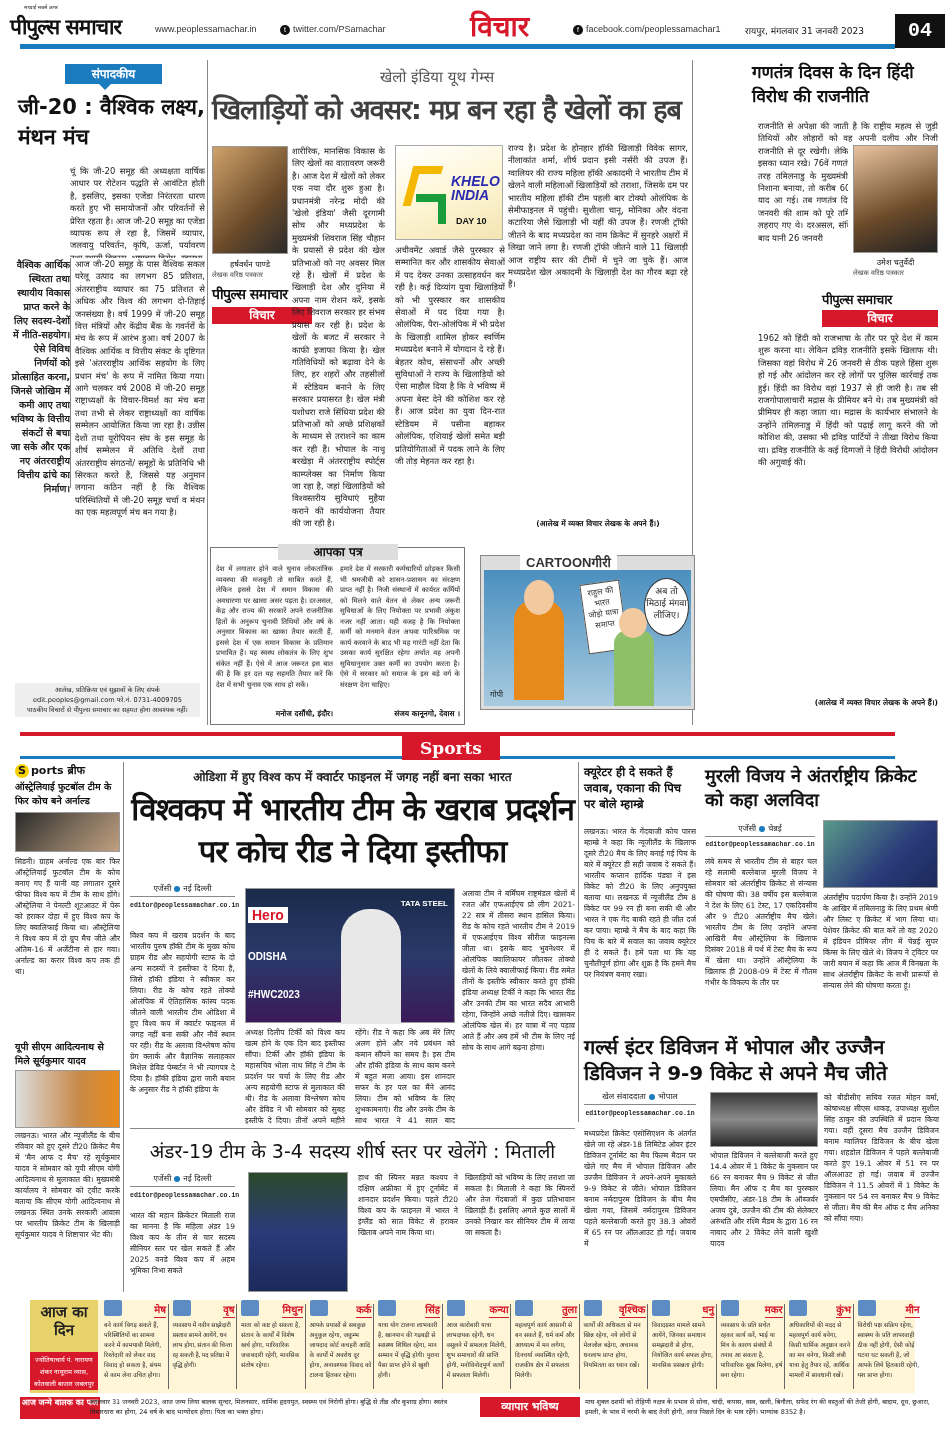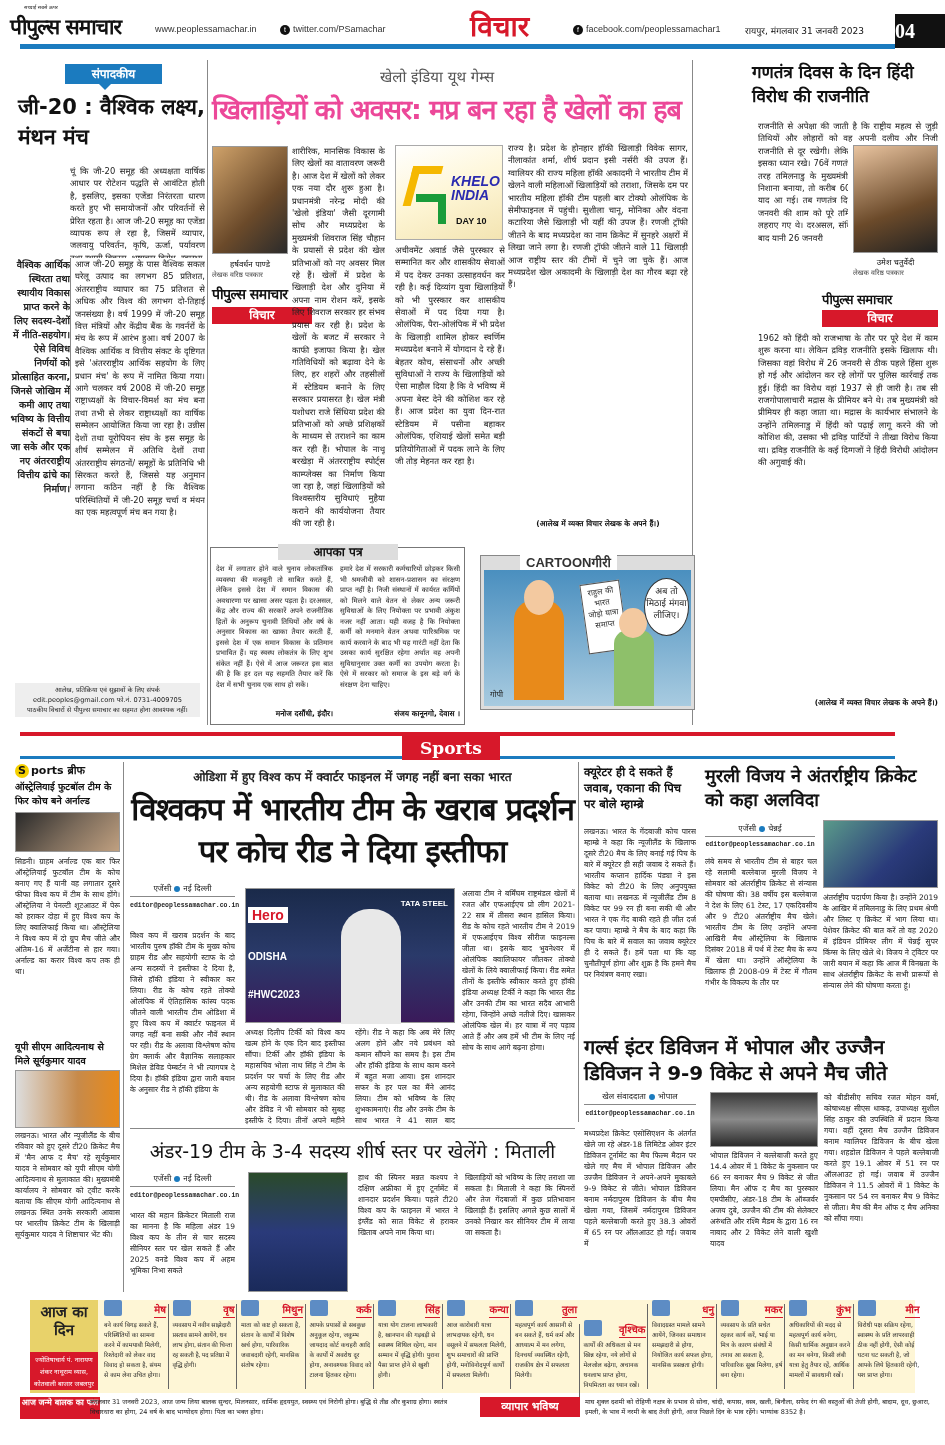--- a/index.html
+++ b/index.html
@@ -7,32 +7,32 @@
 .abs{position:absolute}
 .masthead{left:0;top:0;width:945px;height:48px}
 .logo{left:10px;top:12px;font-size:21px;font-weight:bold;color:#111;font-family:"DejaVu Serif",serif;letter-spacing:-1px}
 .logo .tag{position:absolute;left:14px;top:-8px;font-size:5px;font-weight:normal;letter-spacing:0}
 .site{left:155px;top:24px;font-size:9px;color:#333;font-family:"Liberation Sans",sans-serif}
 .tw{left:280px;top:24px;font-size:9px;color:#333;font-family:"Liberation Sans",sans-serif}
 .fb{left:573px;top:24px;font-size:9px;color:#333;font-family:"Liberation Sans",sans-serif}
 .icon-circ{display:inline-block;width:10px;height:10px;border-radius:50%;background:#111;color:#fff;font-size:7px;line-height:10px;text-align:center;vertical-align:middle;margin-right:3px}
 .sectitle{left:470px;top:6px;font-size:28px;font-weight:bold;color:#d7182a;font-family:"DejaVu Serif",serif}
 .dateline{left:745px;top:24px;font-size:9px;color:#111}
-.pageno{left:895px;top:14px;width:50px;height:34px;background:#111;color:#fff;font-size:20px;font-weight:bold;line-height:34px;font-family:Liberation Serif, serif}
+.pageno{left:895px;top:14px;width:50px;height:34px;background:#111;color:#fff;font-size:20px;font-weight:bold;text-align:center;line-height:34px;font-family:Liberation Mono, monospace}
 .bluebar{left:20px;top:44px;width:875px;height:5px;background:#1b7bbf}
 .col-text{font-size:8.4px;line-height:12.4px;color:#222;text-align:justify;font-family:"DejaVu Sans",sans-serif;overflow:hidden}
 .sampadak{left:65px;top:64px;width:97px;height:20px;background:#1b7bbf;color:#fff;font-size:12px;font-weight:bold;text-align:center;line-height:20px}
 .sampadak:after{content:"";position:absolute;left:34px;bottom:-6px;border-left:6px solid transparent;border-right:6px solid transparent;border-top:6px solid #1b7bbf}
 .edit-head{left:18px;top:92px;width:190px;font-size:21px;font-weight:bold;line-height:30px;color:#111}
 .quote-side{left:10px;top:258px;width:60px;font-size:9.5px;line-height:14px;color:#222;text-align:right;font-weight:bold}
 .vline{background:#888;width:1px}
 .hline{background:#888;height:1px}
 .contact{left:15px;top:683px;width:185px;font-size:6.6px;line-height:10px;text-align:center;color:#222;background:#eee;padding:2px}
 .kicker{left:380px;top:66px;font-size:15px;color:#555}
-.main-head{left:212px;top:90px;width:470px;font-size:27px;font-weight:bold;color:#ec4899;letter-spacing:-1px;white-space:nowrap}
+.main-head{left:212px;top:90px;width:470px;font-size:27px;font-weight:bold;color:#404040;letter-spacing:-1px;white-space:nowrap}
 .photo{background:linear-gradient(135deg,#cfa26a,#6b4a2a 60%,#2b2b2b);border:1px solid #999}
 .author-name{font-size:8px;text-align:center;color:#111}
 .author-role{font-size:7px;color:#444}
 .mini-logo{font-size:14px;font-weight:bold;font-family:"DejaVu Serif",serif;color:#111;white-space:nowrap;letter-spacing:-0.5px}
 .redbox{background:#d7182a;color:#fff;font-weight:bold;text-align:center}
 .khelo{left:395px;top:145px;width:108px;height:95px;border:1px solid #aaa;background:linear-gradient(160deg,#fff 0%,#fef6d6 50%,#f3e4b2 100%)}
 .khelo-shape1{position:absolute;left:12px;top:20px;width:30px;height:40px;border:8px solid #f5b800;border-right:none;border-bottom:none;transform:skew(-15deg)}
 .khelo-shape2{position:absolute;left:20px;top:48px;width:30px;height:30px;border:8px solid #1a9c3a;border-left:none;border-bottom:none}
 .khelo-text{position:absolute;left:55px;top:28px;color:#2b2bb0;font-weight:bold;font-style:italic;font-size:14px;line-height:14px;font-family:"Liberation Sans",sans-serif}
 .khelo-day{position:absolute;left:60px;top:70px;font-size:9px;font-weight:bold;font-family:"Liberation Sans",sans-serif}
@@ -239,21 +239,21 @@
       <div class="sign-title">कन्या</div>
       <div class="sign-text">आज कारोबारी यात्रा लाभदायक रहेगी, धन वसूलने में सफलता मिलेगी, शुभ समाचारों की प्राप्ति होगी, मनोविनोदपूर्ण कार्यों में सफलता मिलेगी।</div>
       <div style="position: absolute; left: -3px; top: 4px; width: 1px; height: 85px; background: rgb(102, 102, 102);"></div>
     </div>
     <div class="sign" style="left: 513px;">
       <div class="sign-icon"></div>
       <div class="sign-title">तुला</div>
       <div class="sign-text">महत्वपूर्ण कार्य आसानी से बन सकते हैं, धर्म कर्म और आध्यात्म में मन लगेगा, दिनचर्या व्यवस्थित रहेगी, राजकीय क्षेत्र में सफलता मिलेगी।</div>
       <div style="position: absolute; left: -3px; top: 4px; width: 1px; height: 85px; background: rgb(102, 102, 102);"></div>
     </div>
-    <div class="sign" style="left: 581.5px; margin-top: 20px;">
+    <div class="sign" style="left: 581.5px;">
       <div class="sign-icon"></div>
       <div class="sign-title">वृश्चिक</div>
       <div class="sign-text">कार्यों की अधिकता से मन खिन्न रहेगा, नये लोगों से मेलजोल बढ़ेगा, अचानक धनलाभ प्राप्त होगा, नियमितता का ध्यान रखें।</div>
       <div style="position: absolute; left: -3px; top: 4px; width: 1px; height: 85px; background: rgb(102, 102, 102);"></div>
     </div>
     <div class="sign" style="left: 650px;">
       <div class="sign-icon"></div>
       <div class="sign-title">धनु</div>
       <div class="sign-text">विवादग्रस्त मामले सामने आयेंगे, जिनका समाधान समझदारी से होगा, नियोजित कार्य सफल होगा, मानसिक प्रसन्नता होगी।</div>
       <div style="position: absolute; left: -3px; top: 4px; width: 1px; height: 85px; background: rgb(102, 102, 102);"></div>

